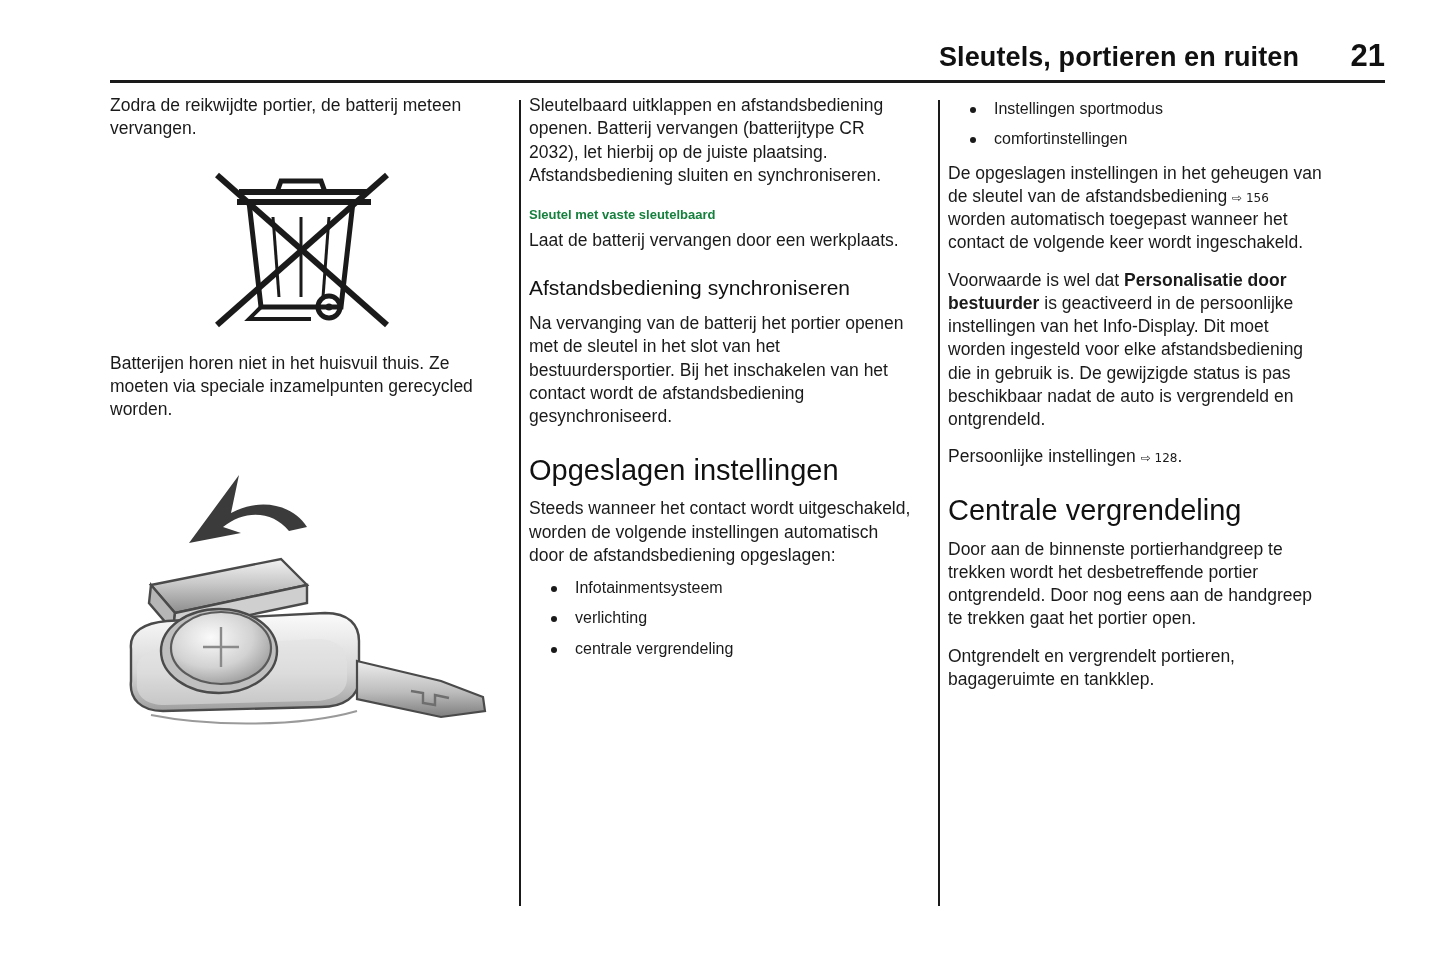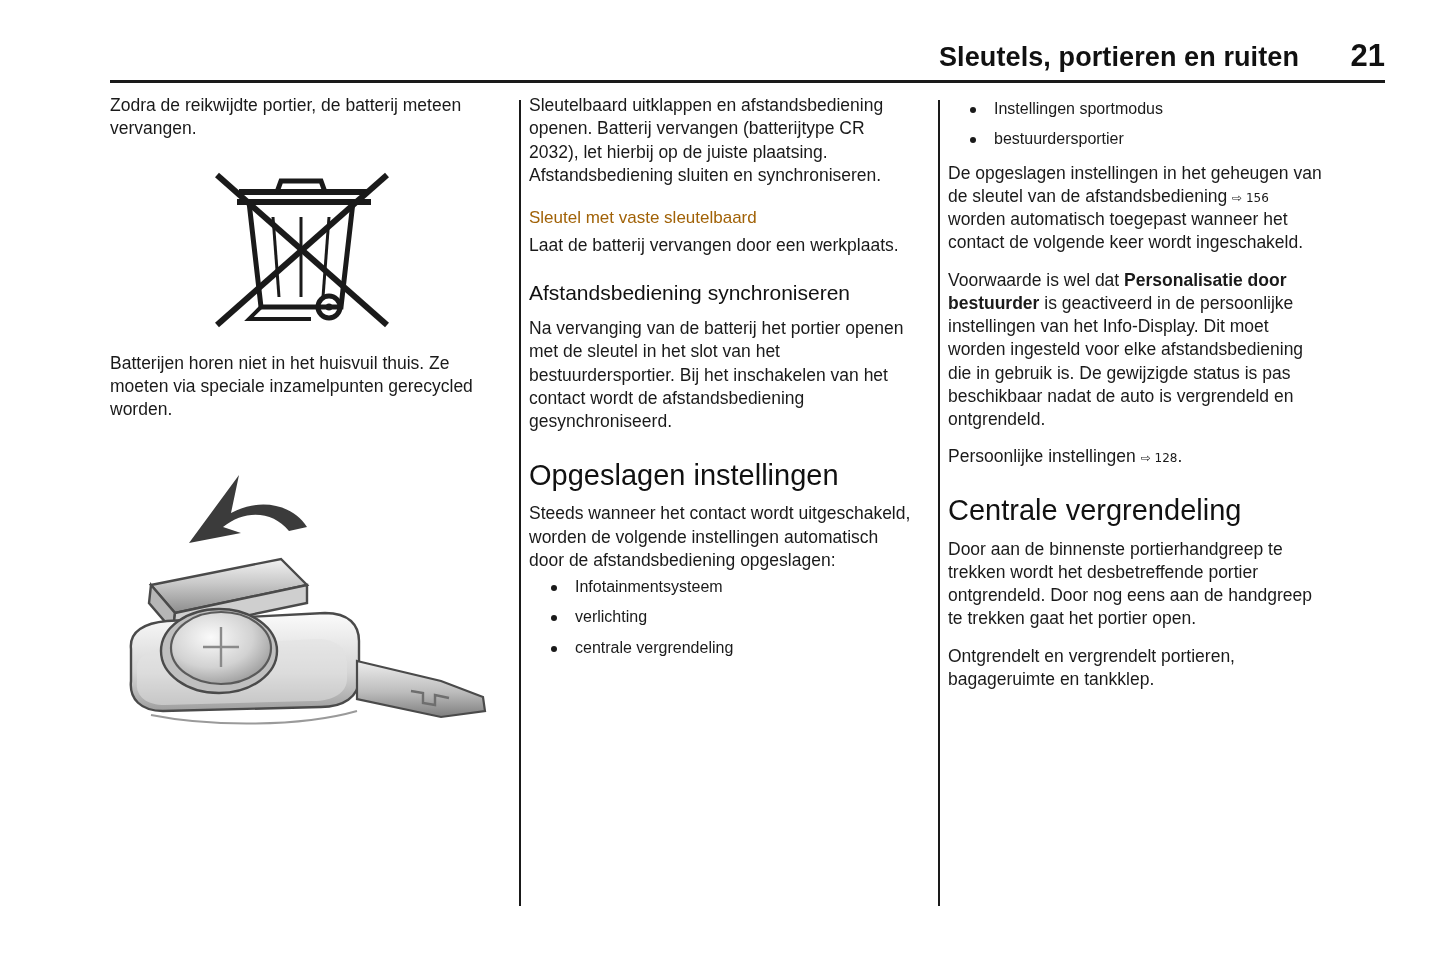--- a/index.html
+++ b/index.html
@@ -89,33 +89,33 @@
     color: #111;
   }
   h2.section-big {
     font-size: 29px;
     font-weight: normal;
     line-height: 1.2;
     margin: 24px 0 10px 0;
     color: #111;
   }
   h3.sub-title {
-    font-size: 17px;
-    font-weight: normal;
+    font-size: 13px;
+    font-weight: bold;
     line-height: 1.25;
     margin: 20px 0 6px 0;
-    color: #a16207;
+    color: #15803d;
   }
   p.body {
     font-size: 17.5px;
     line-height: 1.33;
     margin: 0 0 14px 0;
     color: #1a1a1a;
   }
-  p.tight { margin-bottom: 4px; }
+  p.tight { margin-bottom: 10px; }
   ul.bullets {
     list-style: none;
     margin: 0 0 12px 0;
     padding: 0;
   }
   ul.bullets li {
     font-size: 16px;
     line-height: 1.33;
     margin: 0 0 9px 0;
     padding-left: 46px;
@@ -269,21 +269,21 @@
         <li>verlichting</li>
         <li>centrale vergrendeling</li>
       </ul>
     </div>
 
     <div class="col-sep"></div>
 
     <div class="col">
       <ul class="bullets" style="margin-top:4px;">
         <li>Instellingen sportmodus</li>
-        <li>bestuurdersportier</li>
+        <li>comfortinstellingen</li>
       </ul>
 
       <p class="body"><span>De opgeslagen instellingen in het geheugen van de sleutel van de afstandsbediening </span><span class="ref-arrow">⇨ 156</span><span> worden automatisch toegepast wanneer het contact de volgende keer wordt ingeschakeld.</span></p>
 
       <p class="body"><span>Voorwaarde is wel dat </span><span class="bold-inline">Personalisatie door bestuurder</span><span> is geactiveerd in de persoonlijke instellingen van het Info-Display. Dit moet worden ingesteld voor elke afstandsbediening die in gebruik is. De gewijzigde status is pas beschikbaar nadat de auto is vergrendeld en ontgrendeld.</span></p>
 
       <p class="body"><span>Persoonlijke instellingen </span><span class="ref-arrow">⇨ 128</span><span>.</span></p>
 
       <h2 class="section-big">Centrale vergrendeling</h2>
       <p class="body">Door aan de binnenste portierhandgreep te trekken wordt het desbetreffende portier ontgrendeld. Door nog eens aan de handgreep te trekken gaat het portier open.</p>

